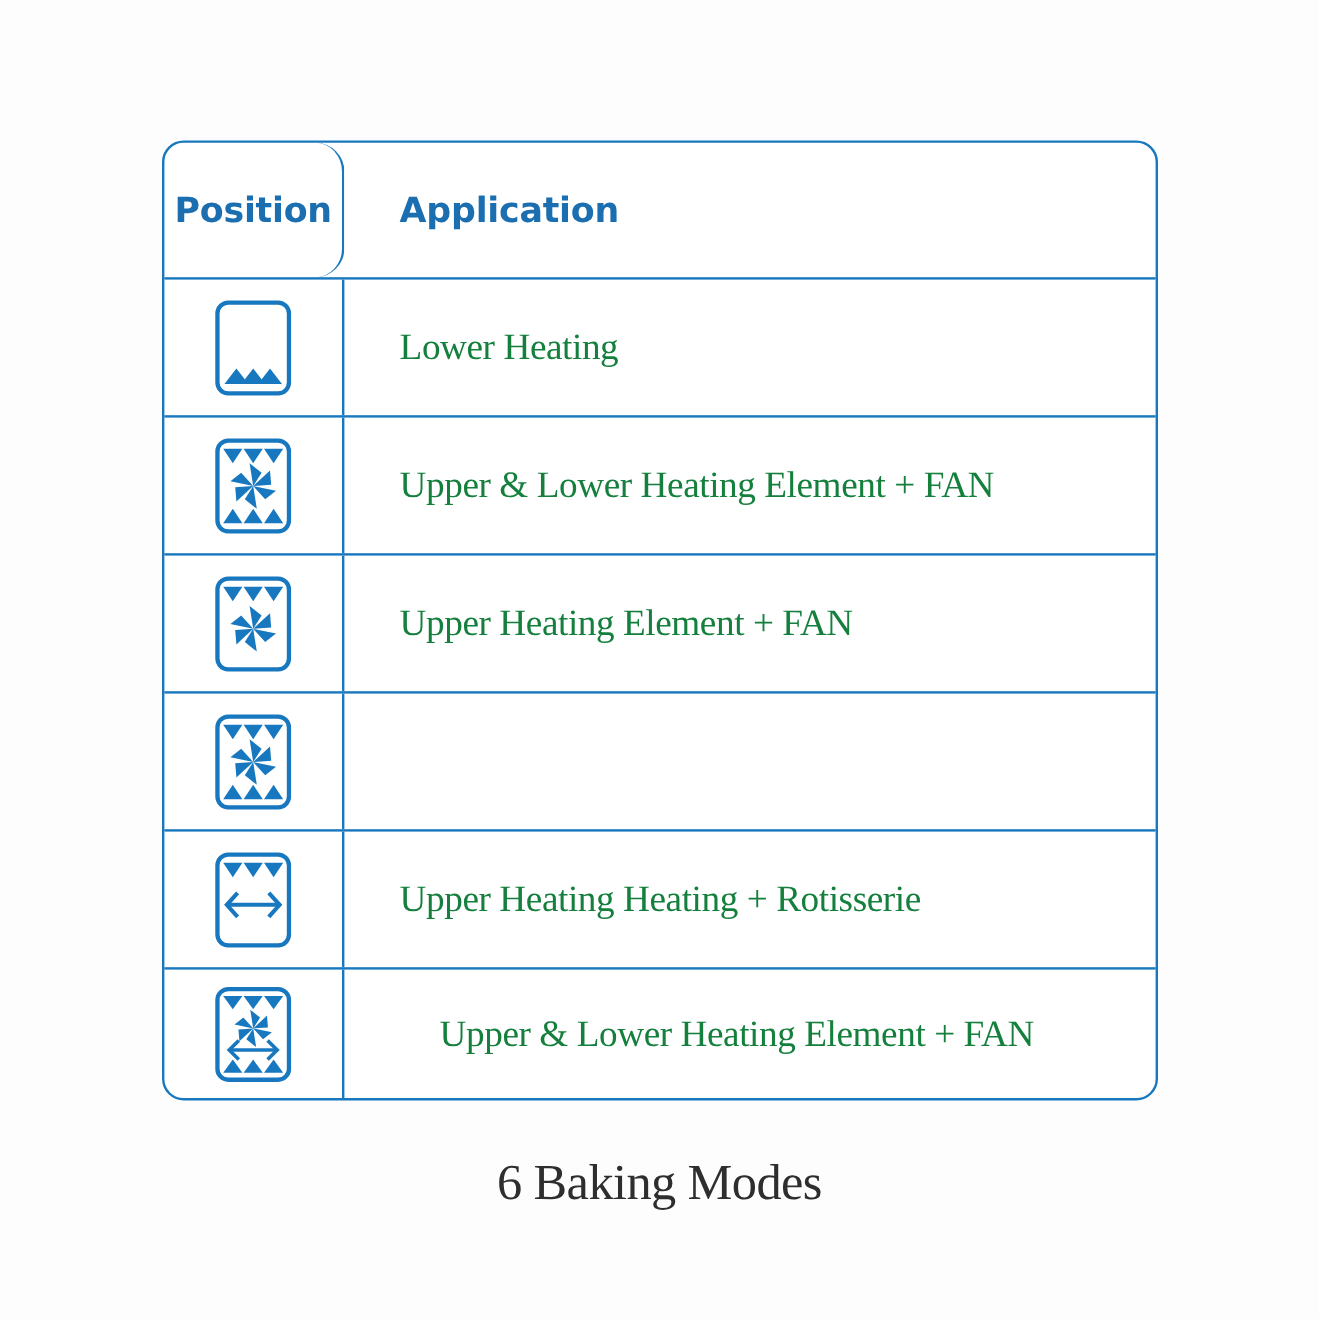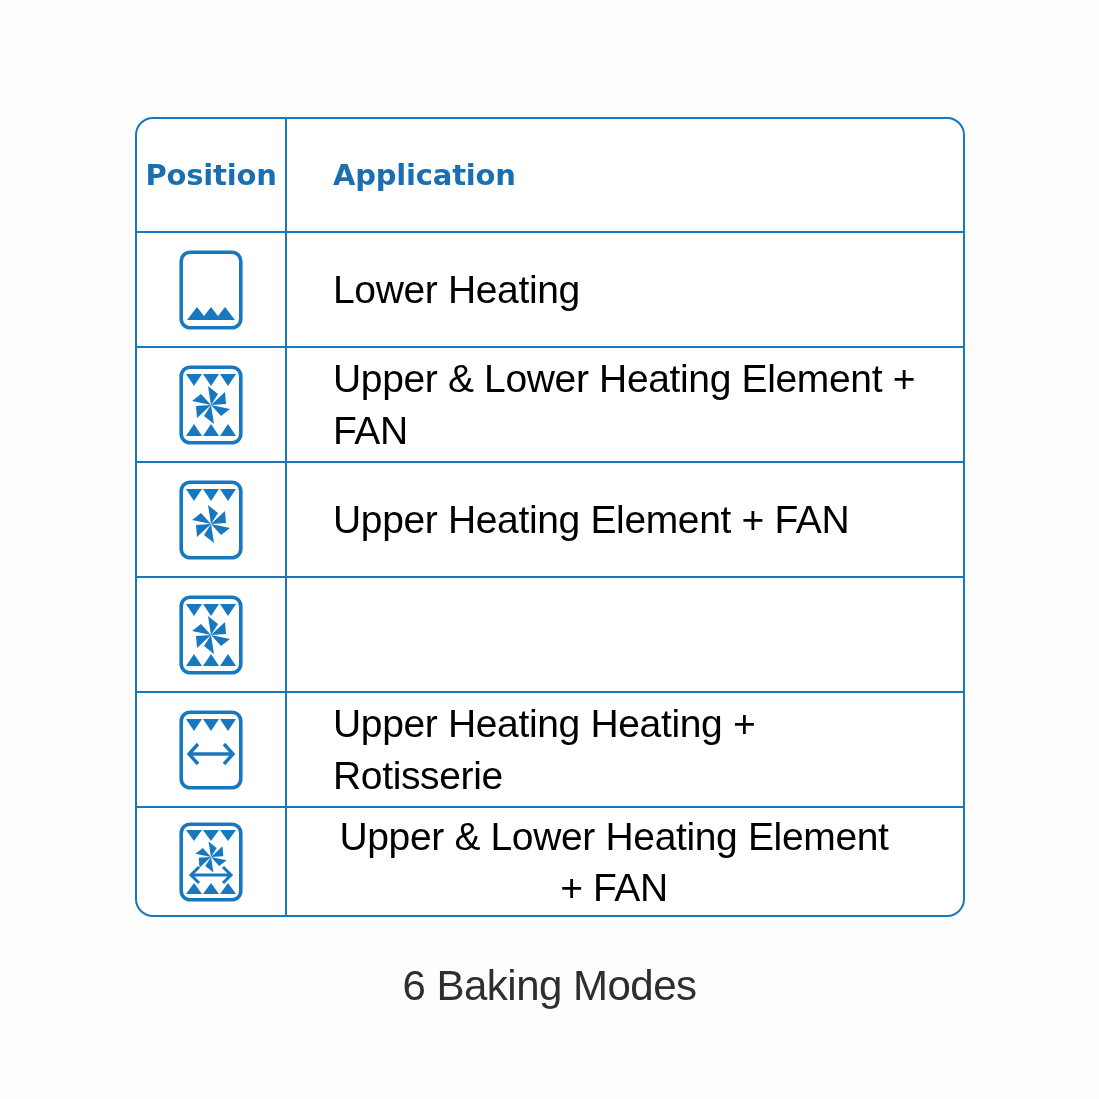--- a/index.html
+++ b/index.html
@@ -61,40 +61,41 @@
     display: flex;
     align-items: center;
     padding-left: 46px;
     padding-right: 32px;
   }
 
   
   .row-head { height: 114px; }
   .row-head .cell-pos,
   .row-head .cell-app {
+    border-radius: 24px;
   }
   .head-text {
     color: #1b6fb0;
     font-family: "DejaVu Sans", sans-serif;
     font-weight: bold;
     font-size: 29px;
     letter-spacing: -0.2px;
   }
   .row-head .cell-app .head-text {
     font-size: 29px;
   }
 
   
   .row-body { height: 115px; }
   .row-body:last-child { height: 108px; }
 
   .app-text {
-    color: #000000;
-    font-family: Liberation Sans, sans-serif;
-    font-size: 39px;
+    color: #15803d;
+    font-family: Liberation Serif, serif;
+    font-size: 31px;
     line-height: 1.32;
     letter-spacing: -0.35px;
     font-weight: 400;
   }
   .app-text.two-line {
     text-align: center;
     width: 100%;
     padding-right: 36px;
     box-sizing: border-box;
   }
@@ -282,16 +283,16 @@
       <div class="cell-app">
         <span class="app-text two-line">
           <span>Upper &amp; Lower Heating Element + FAN</span><br>
         </span>
       </div>
     </div>
 
   </div>
 
   <div style="position:absolute; left:0; top:962px; width:1099px; text-align:center;
-              color:#2e2e2e; font-family:Liberation Sans, sans-serif;
+              color:#2e2e2e; font-family:Liberation Serif, serif;
               font-size:42px; letter-spacing:-0.5px;">6 Baking Modes</div>
 
 </div>
 
 </body></html>

